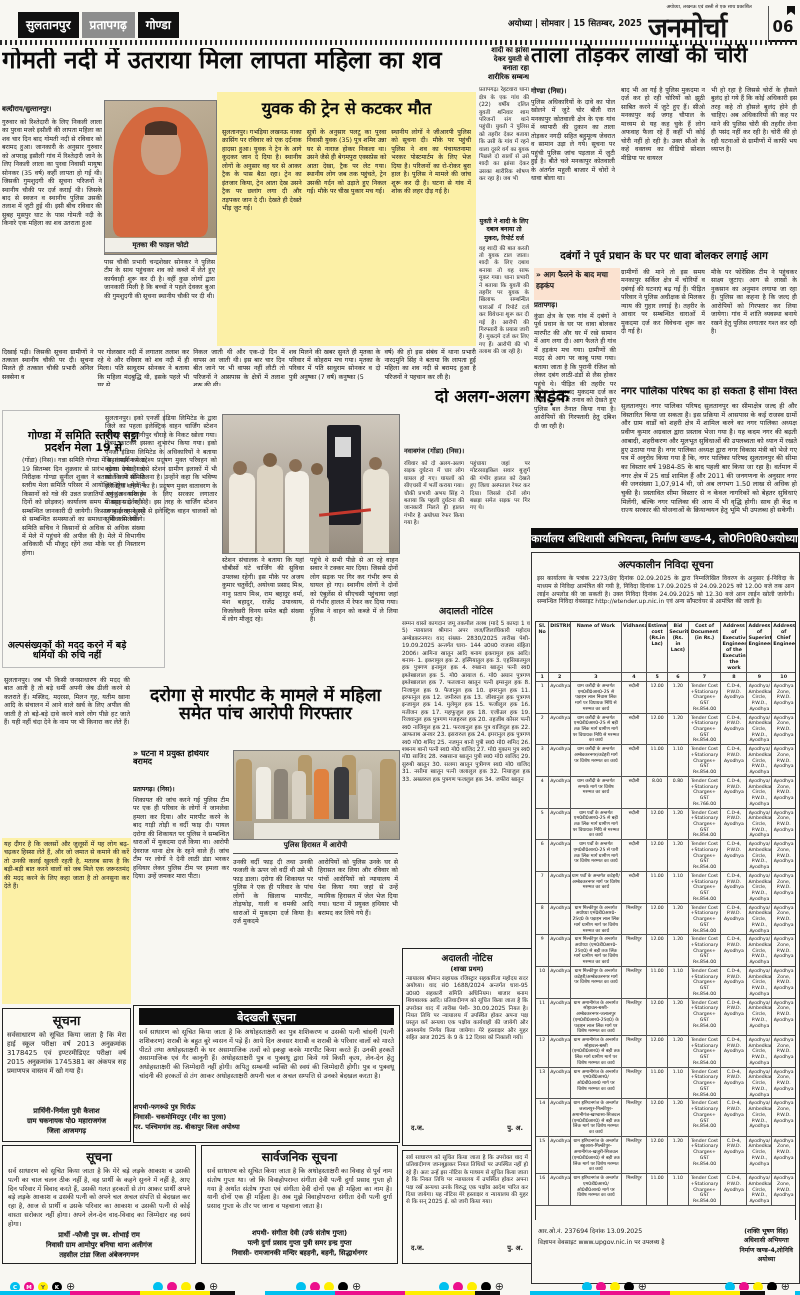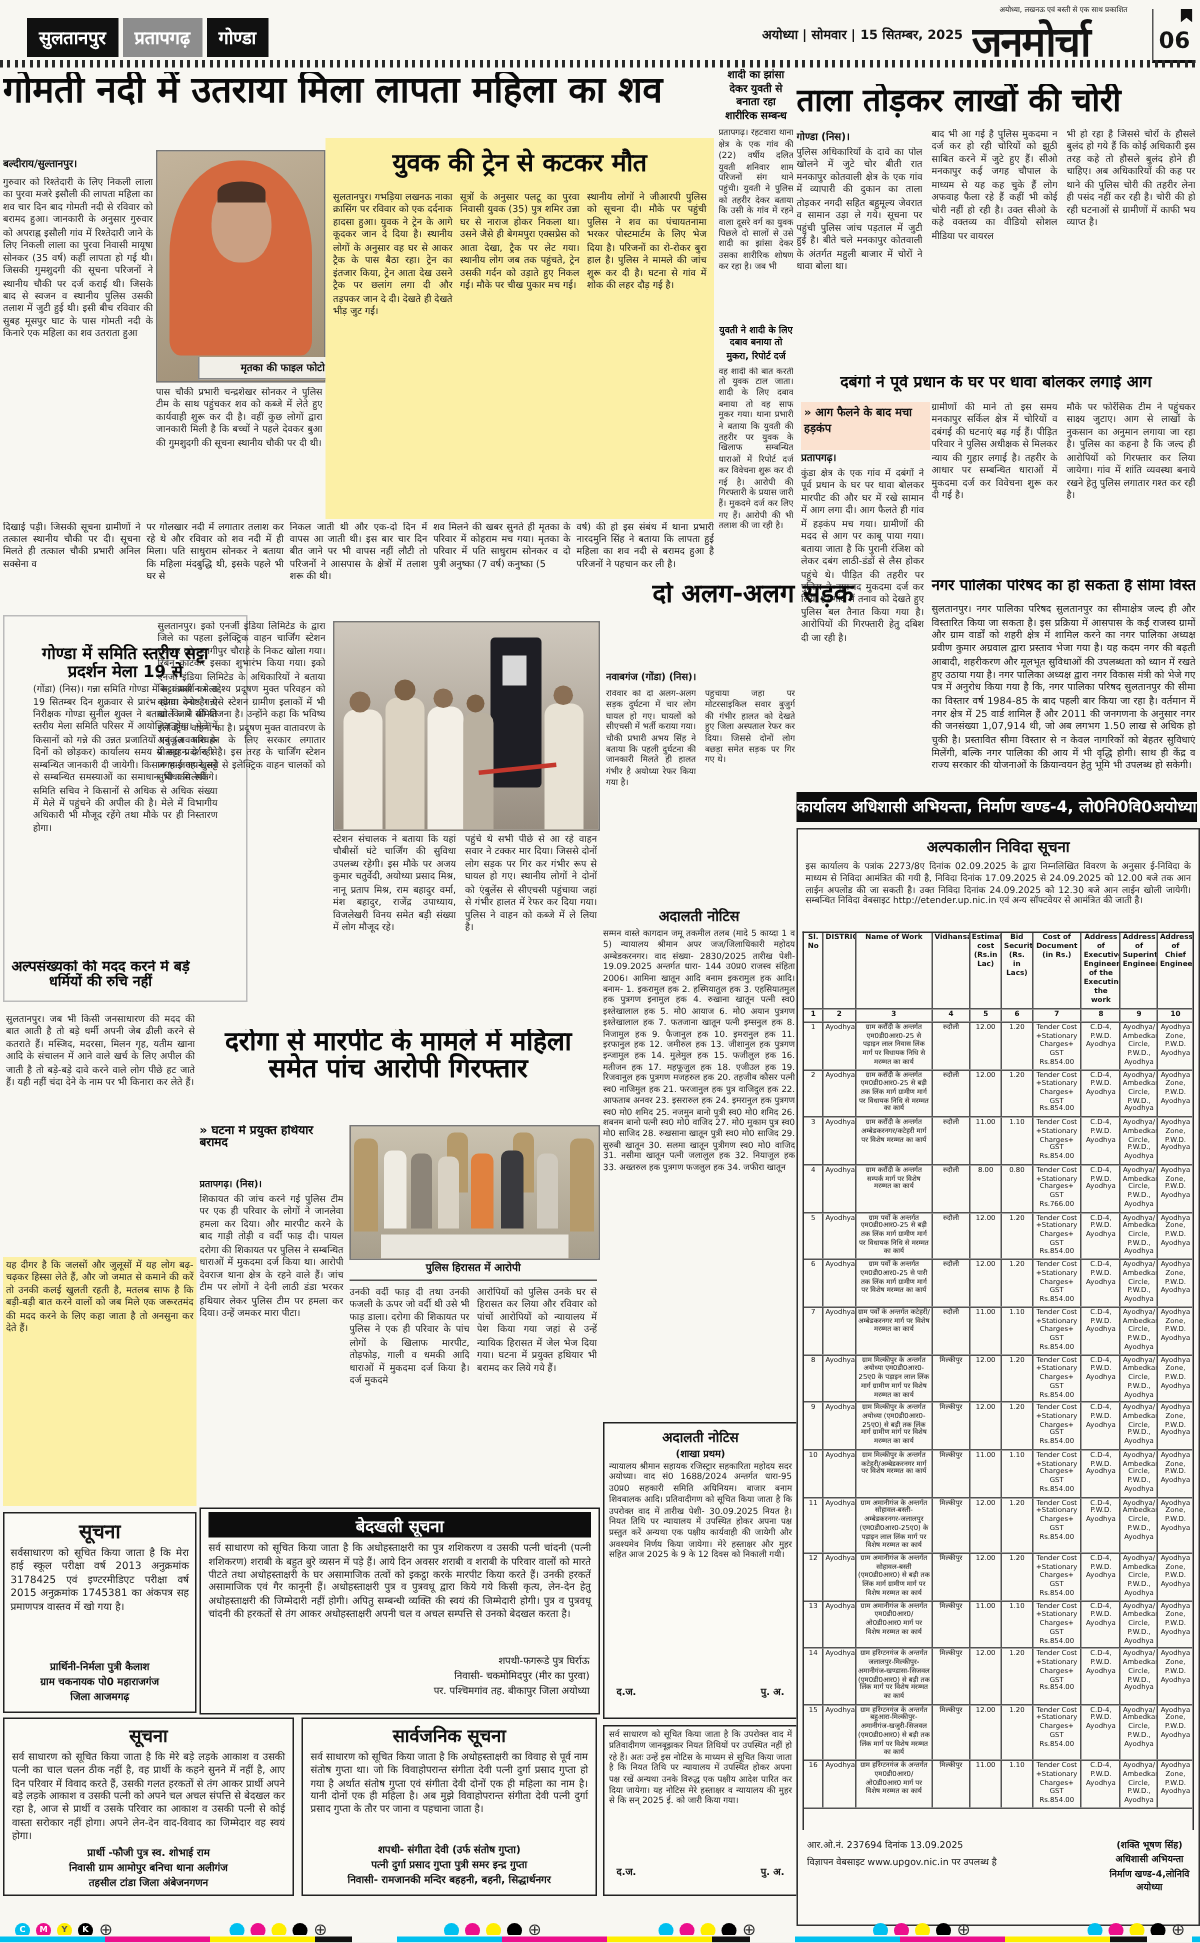--- a/index.html
+++ b/index.html
@@ -15,21 +15,21 @@
   .byline{font-weight:bold;font-size:6.8px;}
   .body-txt{font-size:6.3px;line-height:1.34;text-align:justify;color:#1c1c1c;}
   .body-sm{font-size:5.7px;line-height:1.3;text-align:justify;color:#1c1c1c;}
   .center{text-align:center;}
   .yellow{background:#fcf0a6;}
   .peach{background:#fbe2d0;}
   .boxed{border:1.5px solid #222;background:#fbfaf5;}
   .notice-title{font-weight:bold;text-align:center;}
   .black-banner{background:#0d0d0d;color:#fff;font-weight:bold;text-align:center;}
   .sign-line{font-weight:bold;font-size:6.8px;text-align:center;line-height:1.45;}
-  .sign-line-r{font-weight:normal;font-size:6.6px;text-align:right;line-height:1.5;padding-right:6px;}
+  .sign-line-r{font-weight:bold;font-size:6.6px;text-align:left;line-height:1.5;padding-right:6px;}
   .flexcols{display:flex;gap:5px;}
   .flexcols > div{flex:1;font-size:6.3px;line-height:1.34;text-align:justify;}
   
   .ttable{border:1px solid #333;border-bottom:none;}
   .trow{display:flex;border-bottom:1px solid #555;align-items:stretch;}
   .trow > .tcell{border-right:1px solid #555;padding:1px 1px;font-size:4.6px;line-height:1.25;text-align:center;overflow:hidden;}
   .trow > .tcell:last-child{border-right:none;}
   .trow:nth-child(1) > .tcell, .trow:nth-child(2) > .tcell{font-weight:bold;font-size:4.8px;}
   .tcell:nth-child(1){width:4.5%;}.tcell:nth-child(2){width:8%;}.tcell:nth-child(3){width:21%;}
   .tcell:nth-child(4){width:9.5%;}.tcell:nth-child(5){width:8%;}.tcell:nth-child(6){width:7.5%;}
@@ -65,40 +65,40 @@
   <div class="abs byline" style="left:2px;top:104px;width:100px;height:12px;">बल्दीराय/सुल्तानपुर।</div>
   <div class="abs body-txt" style="left:2px;top:118px;width:100px;height:268px;">गुरुवार को रिश्तेदारी के लिए निकली लाला का पुरवा मजरे इसौली की लापता महिला का शव चार दिन बाद गोमती नदी से रविवार को बरामद हुआ। जानकारी के अनुसार गुरुवार को अपराह्न इसौली गांव में रिश्तेदारी जाने के लिए निकली लाला का पुरवा निवासी मायूषा सोनकर (35 वर्ष) कहीं लापता हो गई थी। जिसकी गुमशुदगी की सूचना परिजनों ने स्थानीय चौकी पर दर्ज कराई थी। जिसके बाद से स्वजन व स्थानीय पुलिस उसकी तलाश में जुटी हुई थी। इसी बीच रविवार की सुबह मूसपुर घाट के पास गोमती नदी के किनारे एक महिला का शव उतराता हुआ</div>
 
   <div class="abs framed" style="left:104px;top:100px;width:111px;height:153px;">
     <div style="position:absolute;inset:0;background:linear-gradient(160deg,#c3b49c,#9d8d74);">
       <div style="position:absolute;left:8px;top:6px;width:95px;height:130px;background:#d4693f;border-radius:48% 48% 8% 8%;"></div>
       <div style="position:absolute;left:36px;top:22px;width:40px;height:52px;background:#caa083;border-radius:50% 50% 45% 45%;"></div>
       <div style="position:absolute;left:40px;top:20px;width:32px;height:14px;background:#4a3226;border-radius:50% 50% 0 0;"></div>
     </div>
   </div>
-  <div class="abs center" style="left:104px;top:238px;width:111px;height:14px;font-size:6.8px;font-weight:bold;border:1px solid #888;border-top:none;background:#f1efe8;line-height:14px;margin-left:28px;">मृतका की फाइल फोटो</div>
+  <div class="abs center" style="left:104px;top:238px;width:111px;height:14px;font-size:6.8px;font-weight:bold;border:1px solid #888;border-top:none;background:#f1efe8;line-height:14px;">मृतका की फाइल फोटो</div>
   <div class="abs body-txt" style="left:104px;top:258px;width:111px;height:128px;">पास चौकी प्रभारी चन्द्रशेखर सोनकर ने पुलिस टीम के साथ पहुंचकर शव को कब्जे में लेते हुए कार्यवाही शुरू कर दी है। वहीं कुछ लोगों द्वारा जानकारी मिली है कि बच्चों ने पहले देवकर बुआ की गुमशुदगी की सूचना स्थानीय चौकी पर दी थी।</div>
 
   <div class="abs yellow" style="left:217px;top:92px;width:259px;height:254px;">
     <div class="headline center" style="position:absolute;left:5px;top:8px;width:249px;font-size:16.5px;">युवक की ट्रेन से कटकर मौत</div>
     <div class="flexcols" style="position:absolute;left:5px;top:36px;width:249px;height:212px;">
         <div>सुलतानपुर। गभड़िया लखनऊ नाका क्रासिंग पर रविवार को एक दर्दनाक हादसा हुआ। युवक ने ट्रेन के आगे कूदकर जान दे दिया है। स्थानीय लोगों के अनुसार वह घर से आकर ट्रैक के पास बैठा रहा। ट्रेन का इंतजार किया, ट्रेन आता देख उसने ट्रैक पर छलांग लगा दी और तड़पकर जान दे दी। देखते ही देखते भीड़ जुट गई।</div>
         <div>सूत्रों के अनुसार पलटू का पुरवा निवासी युवक (35) पुत्र शमिर उन्ना घर से नाराज होकर निकला था। उसने जैसे ही बेगमपुरा एक्सप्रेस को आता देखा, ट्रैक पर लेट गया। स्थानीय लोग जब तक पहुंचते, ट्रेन उसकी गर्दन को उड़ाते हुए निकल गई। मौके पर चीख पुकार मच गई।</div>
         <div>स्थानीय लोगों ने जीआरपी पुलिस को सूचना दी। मौके पर पहुंची पुलिस ने शव का पंचायतनामा भरकर पोस्टमार्टम के लिए भेज दिया है। परिजनों का रो-रोकर बुरा हाल है। पुलिस ने मामले की जांच शुरू कर दी है। घटना से गांव में शोक की लहर दौड़ गई है।</div>
       </div>
   </div>
 
   <div class="abs" style="left:479px;top:46px;width:50px;height:340px;">
-    <div class="headline wrap center" style="font-size:7px;line-height:1.3;">शादी का झांसा देकर युवती से बनाता रहा शारीरिक सम्बन्ध</div>
+    <div class="headline wrap center" style="font-size:7px;line-height:1.3;text-align:right;">शादी का झांसा देकर युवती से बनाता रहा शारीरिक सम्बन्ध</div>
     <div class="body-sm" style="margin-top:4px;height:128px;overflow:hidden;">प्रतापगढ़। रेहटवारा थाना क्षेत्र के एक गांव की (22) वर्षीय दलित युवती शनिवार शाम परिजनों संग थाने पहुंची। युवती ने पुलिस को तहरीर देकर बताया कि उसी के गांव में रहने वाला दूसरे वर्ग का युवक पिछले दो सालों से उसे शादी का झांसा देकर उसका शारीरिक शोषण कर रहा है। जब भी</div>
     <div class="headline wrap center" style="font-size:6.2px;line-height:1.3;margin-top:3px;">युवती ने शादी के लिए दबाव बनाया तो मुकरा, रिपोर्ट दर्ज</div>
     <div class="body-sm" style="margin-top:3px;height:130px;overflow:hidden;">वह शादी की बात करती तो युवक टाल जाता। शादी के लिए दबाव बनाया तो वह साफ मुकर गया। थाना प्रभारी ने बताया कि युवती की तहरीर पर युवक के खिलाफ सम्बन्धित धाराओं में रिपोर्ट दर्ज कर विवेचना शुरू कर दी गई है। आरोपी की गिरफ्तारी के प्रयास जारी हैं। मुकदमे दर्ज कर लिए गए हैं। आरोपी की भी तलाश की जा रही है।</div>
   </div>
 
-  <div class="abs headline" style="left:531px;top:44px;width:266px;height:36px;font-size:21px;margin-top:12px;">ताला तोड़कर लाखों की चोरी</div>
+  <div class="abs headline" style="left:531px;top:44px;width:266px;height:36px;font-size:21px;">ताला तोड़कर लाखों की चोरी</div>
   <div class="abs byline" style="left:531px;top:86px;width:84px;height:11px;">गोण्डा (निस)।</div>
   <div class="abs body-txt" style="left:531px;top:98px;width:84px;height:148px;">पुलिस अधिकारियों के दावे का पोल खोलने में जुटे चोर बीती रात मनकापुर कोतवाली क्षेत्र के एक गांव में व्यापारी की दुकान का ताला तोड़कर नगदी सहित बहुमूल्य जेवरात व सामान उड़ा ले गये। सूचना पर पहुंची पुलिस जांच पड़ताल में जुटी हुई है। बीते चले मनकापुर कोतवाली के अंतर्गत महुली बाजार में चोरों ने धावा बोला था।</div>
   <div class="abs body-txt" style="left:621px;top:86px;width:84px;height:160px;">बाद भी आ गई है पुलिस मुकदमा न दर्ज कर हो रही चोरियों को झूठी साबित करने में जुटे हुए हैं। सीओ मनकापुर कई जगह चौपाल के माध्यम से यह कह चुके हैं लोग अफवाह फैला रहे हैं कहीं भी कोई चोरी नहीं हो रही है। उक्त सीओ के कहे वक्तव्य का वीडियो सोशल मीडिया पर वायरल</div>
   <div class="abs body-txt" style="left:711px;top:86px;width:86px;height:160px;">भी हो रहा है जिससे चोरों के हौसले बुलंद हो गये हैं कि कोई अधिकारी इस तरह कहे तो हौसले बुलंद होने ही चाहिए। अब अधिकारियों की कह पर थाने की पुलिस चोरी की तहरीर लेना ही पसंद नहीं कर रही है। चोरी की हो रही घटनाओं से ग्रामीणों में काफी भय व्याप्त है।</div>
 
   <div class="abs headline center" style="left:531px;top:250px;width:266px;height:14px;font-size:10.5px;">दबंगों ने पूर्व प्रधान के घर पर धावा बोलकर लगाई आग</div>
   <div class="abs peach" style="left:534px;top:268px;width:82px;height:28px;font-size:7.5px;font-weight:bold;line-height:1.4;padding:2px;">» आग फैलने के बाद मचा हड़कंप</div>
   <div class="abs byline" style="left:534px;top:300px;width:82px;height:10px;">प्रतापगढ़।</div>
   <div class="abs body-txt" style="left:534px;top:312px;width:82px;height:214px;">कुंडा क्षेत्र के एक गांव में दबंगों ने पूर्व प्रधान के घर पर धावा बोलकर मारपीट की और घर में रखे सामान में आग लगा दी। आग फैलते ही गांव में हड़कंप मच गया। ग्रामीणों की मदद से आग पर काबू पाया गया। बताया जाता है कि पुरानी रंजिश को लेकर दबंग लाठी-डंडों से लैस होकर पहुंचे थे। पीड़ित की तहरीर पर पुलिस ने नामजद मुकदमा दर्ज कर लिया है। गांव में तनाव को देखते हुए पुलिस बल तैनात किया गया है। आरोपियों की गिरफ्तारी हेतु दबिश दी जा रही है।</div>
   <div class="abs body-txt" style="left:621px;top:268px;width:84px;height:114px;">ग्रामीणों की माने तो इस समय मनकापुर सर्किल क्षेत्र में चोरियों व दबंगई की घटनाएं बढ़ गई हैं। पीड़ित परिवार ने पुलिस अधीक्षक से मिलकर न्याय की गुहार लगाई है। तहरीर के आधार पर सम्बन्धित धाराओं में मुकदमा दर्ज कर विवेचना शुरू कर दी गई है।</div>

